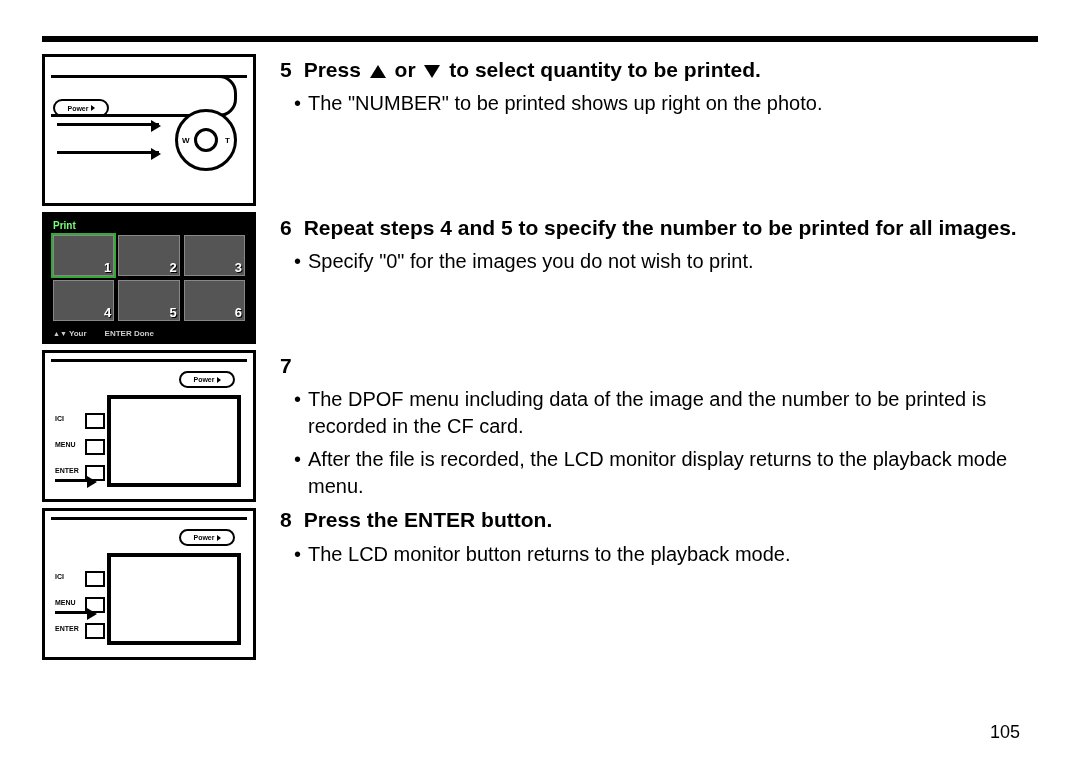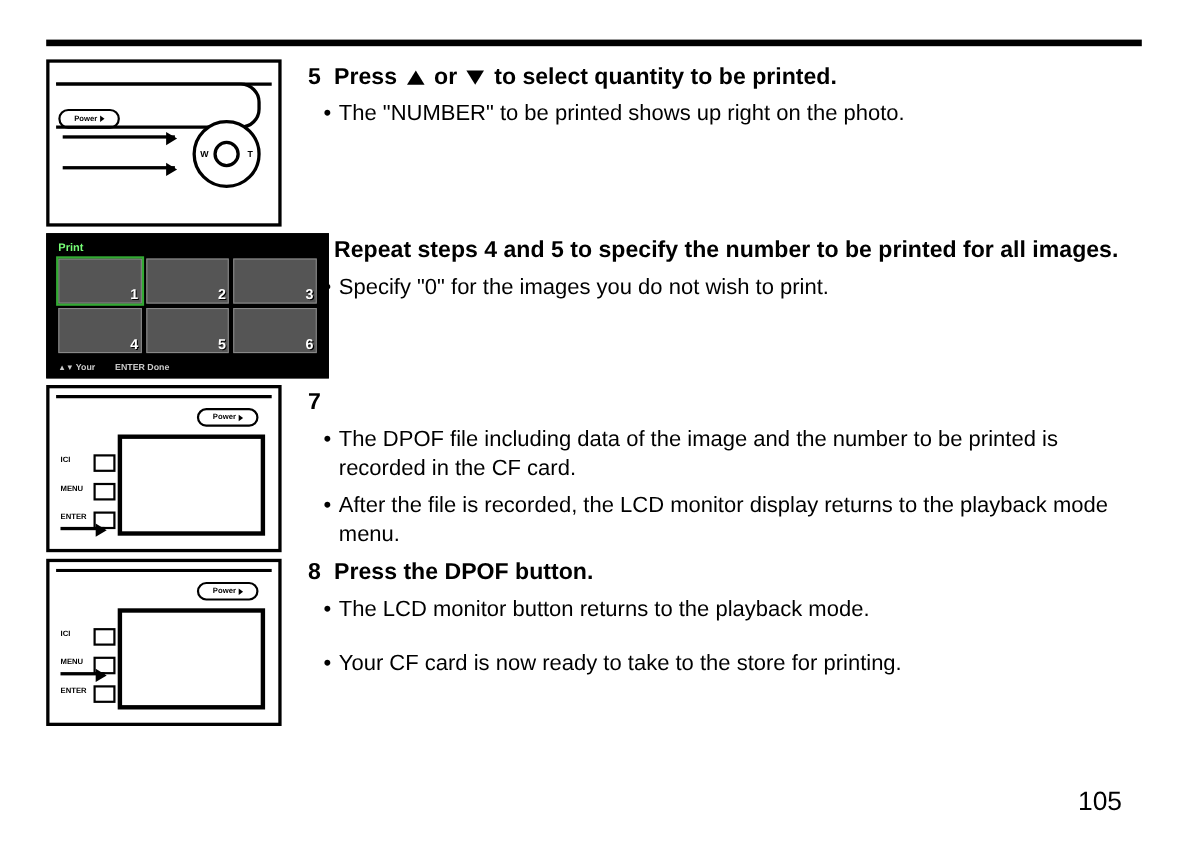--- a/index.html
+++ b/index.html
@@ -92,21 +92,21 @@
   .arrowIn {
     position:absolute; height:0;
     border-top:3px solid #000;
   }
   .arrowIn::after{content:"";position:absolute;right:-2px;top:-6px;width:0;height:0;border-left:10px solid #000;border-top:6px solid transparent;border-bottom:6px solid transparent;}
   #a5a{left:6px; width:102px; top:60px;}
   #a5b{left:6px; width:102px; top:88px;}
 
   
   .printfig {
-    width:257px; height:132px; border:3px solid #000; box-sizing:border-box;
+    width:214px; height:132px; border:3px solid #000; box-sizing:border-box;
     background:#000; color:#fff; padding:5px 8px 4px 8px; position:relative;
   }
   .printTitle{font-size:10px;font-weight:bold;color:#7f7;}
   .thumbGrid{display:grid;grid-template-columns:repeat(3,1fr);grid-template-rows:repeat(2,1fr);gap:4px;height:86px;margin-top:4px;}
   .thumb{background:#555;border:1px solid #888;position:relative;}
   .thumbSel{outline:2px solid #3a3;}
   .thumb .n{position:absolute;right:2px;bottom:0;font-size:13px;color:#fff;font-weight:bold;text-shadow:1px 1px 0 #000;}
   .printFoot{position:absolute;left:8px;right:8px;bottom:3px;font-size:8px;font-weight:bold;color:#ccc;display:flex;gap:18px;}
   .printFoot .sym{font-size:7px;}
 
@@ -124,21 +124,21 @@
 
   
   .step-head{font-weight:900;font-size:21px;line-height:1.35;color:#000;display:flex;gap:12px;}
   .step-num{flex:none;}
   .step-head .inlineTri{display:inline-block;vertical-align:middle;}
   .triUp{width:0;height:0;border-left:8px solid transparent;border-right:8px solid transparent;border-bottom:13px solid #000;margin:0 3px;}
   .triDn{width:0;height:0;border-left:8px solid transparent;border-right:8px solid transparent;border-top:13px solid #000;margin:0 3px;}
   .bullets{margin:6px 0 0 0;padding-left:14px;font-size:20px;line-height:1.35;}
   .bullets li{list-style:none;position:relative;margin:0 0 6px 0;padding-left:14px;}
   .bullets li::before{content:"•";position:absolute;left:0;top:0;}
-  .pagenum{position:absolute;right:60px;bottom:22px;font-size:24px;margin-top:36px;}
+  .pagenum{position:absolute;right:60px;bottom:22px;font-size:18px;margin-top:36px;}
 </style>
 </head>
 <body>
 
 <div class="page">
   <div class="rule"></div>
 
   <div class="content">
 
     <div class="row">
@@ -255,32 +255,31 @@
               <div class="sideLbl l3">ENTER</div>
             <div class="sideArrow" style="top:94px;"></div>
           </div>
         </div>
       </div>
       <div class="textcol">
         <div class="step-head">
           <span class="step-num">7</span>
         </div>
         <ul class="bullets">
-          <li>The DPOF file including data of the image and the number to be printed is recorded in the CF card.</li>
+          <li>The DPOF menu including data of the image and the number to be printed is recorded in the CF card.</li>
           <li>After the file is recorded, the LCD monitor display returns to the playback mode menu.</li>
         </ul>
 
         <div class="step-head" style="margin-top:4px;">
           <span class="step-num">8</span>
-          <span>Press the DPOF button.</span>
+          <span>Press the ENTER button.</span>
         </div>
         <ul class="bullets">
           <li>The LCD monitor button returns to the playback mode.</li>
           <li style="visibility:hidden;height:10px;"></li>
-          <li>Your CF card is now ready to take to the store for printing.</li>
         </ul>
       </div>
     </div>
 
   </div>
 
   <div class="pagenum">105</div>
 </div>
 
 </body></html>

